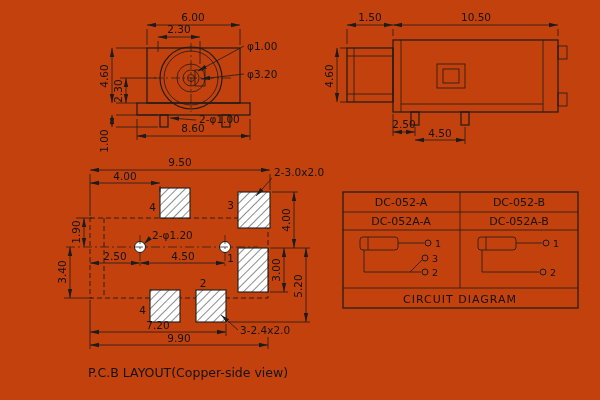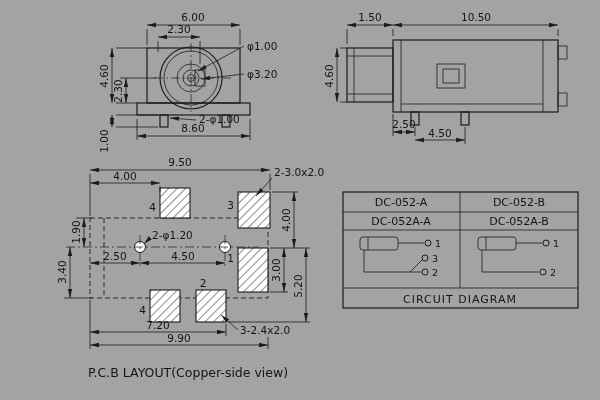--- a/index.html
+++ b/index.html
@@ -1,16 +1,16 @@
 <!DOCTYPE html>
 <html><head>
 <meta charset="utf-8">
 <style>
   html,body{margin:0;padding:0;background:#ffffff}
-  .sheet{width:600px;height:400px;background:#a3a3a3;position:relative;overflow:hidden}
+  .sheet{width:600px;height:400px;background:#c2410c;position:relative;overflow:hidden}
   svg{display:block}
   text{font-family:"DejaVu Sans",sans-serif;font-size:10.5px;fill:#141414}
   .t11{font-size:11px}
   .t12{font-size:12.5px}
   .t9{font-size:9.5px}
   .mid{text-anchor:middle}
   .end{text-anchor:end}
   .ln{fill:none;stroke:#1c1c1c;stroke-width:1.2}
   .tn{fill:none;stroke:#1c1c1c;stroke-width:0.8}
   .dim{stroke:#1c1c1c;stroke-width:0.8;marker-start:url(#arr);marker-end:url(#arr)}

